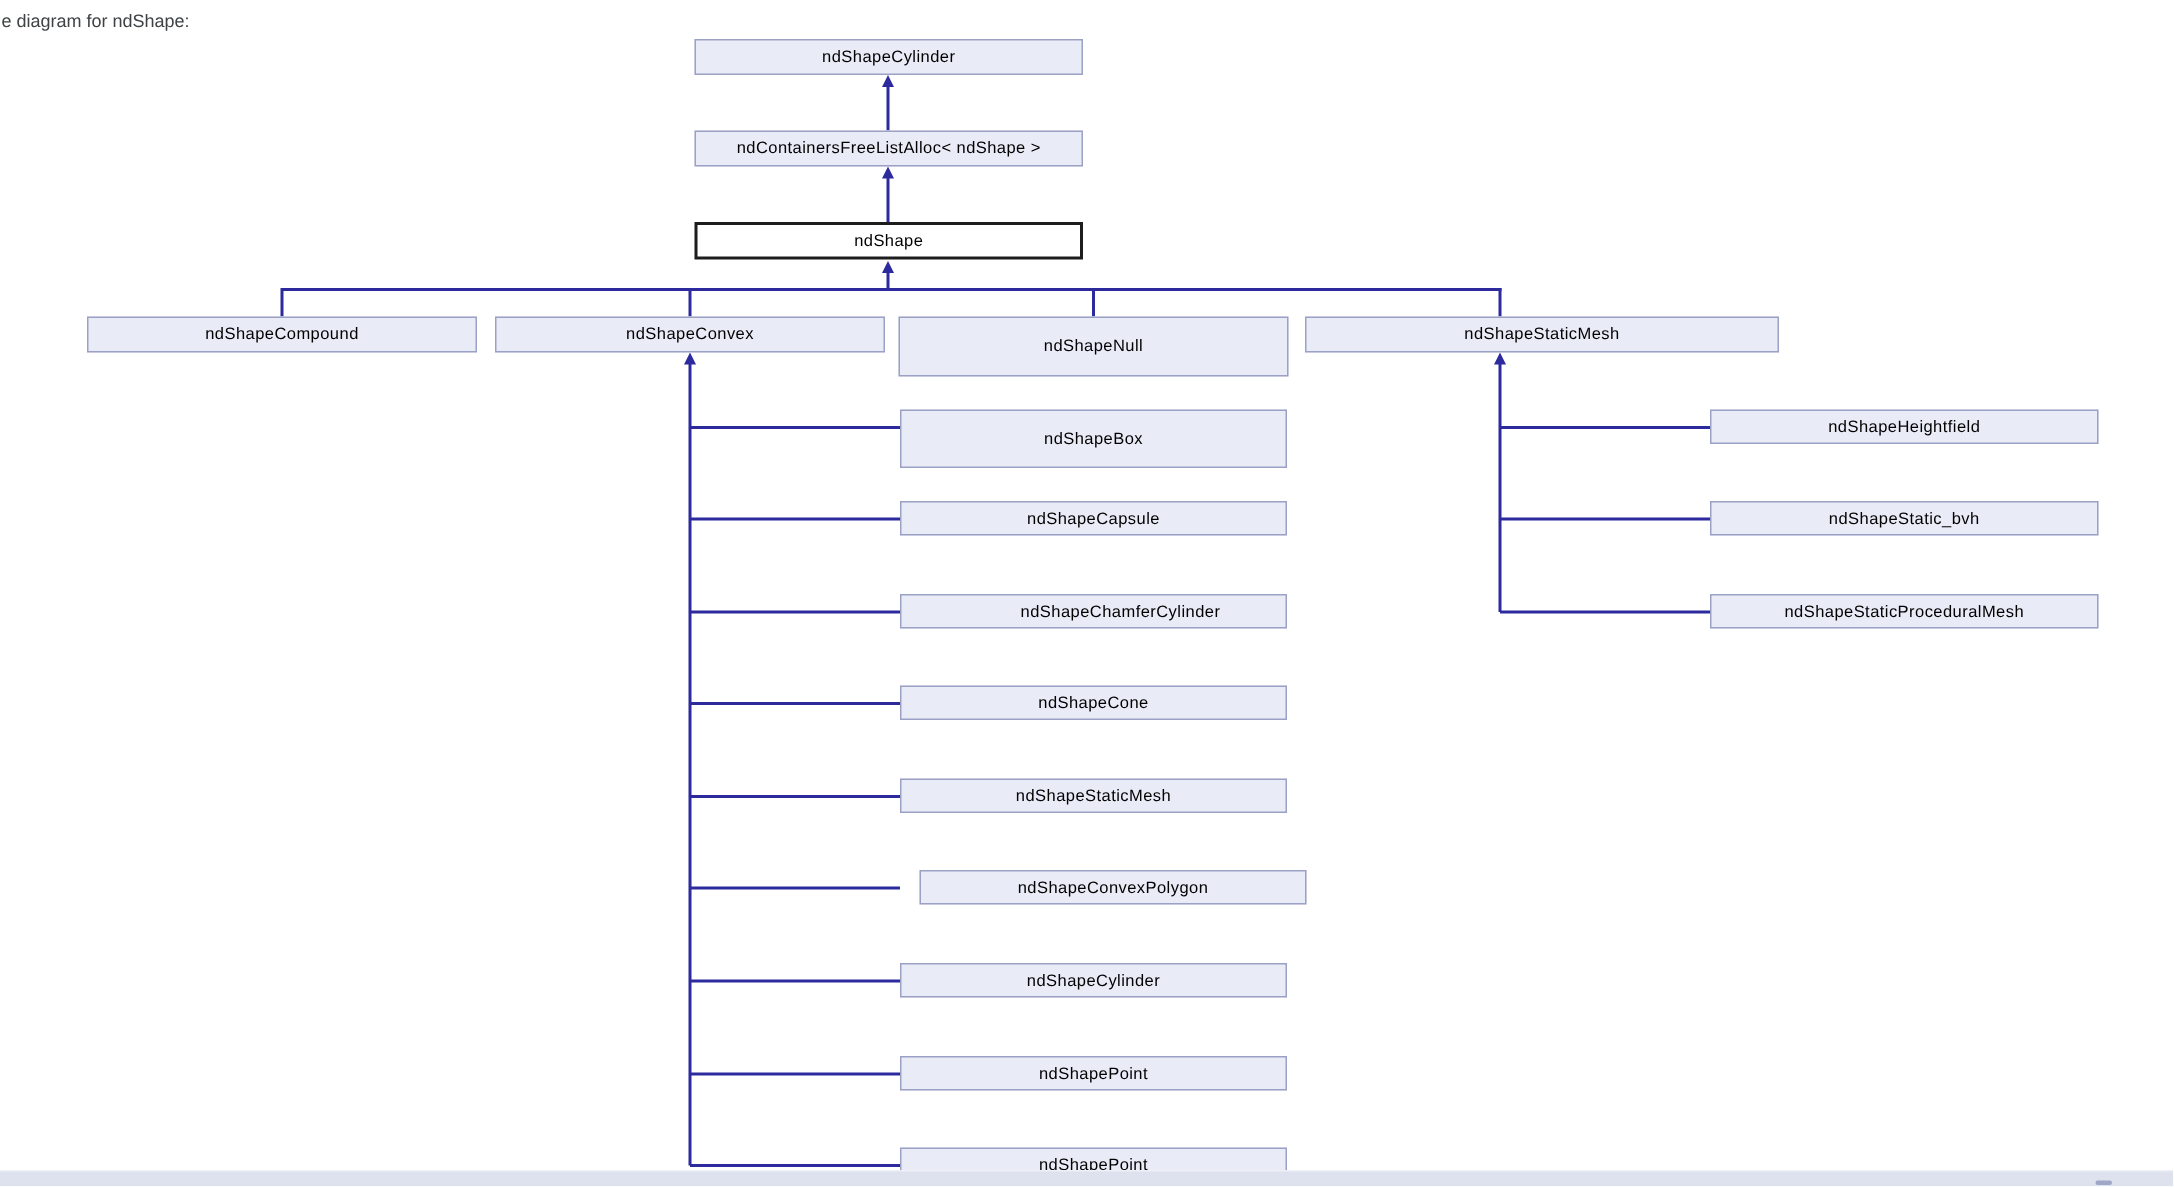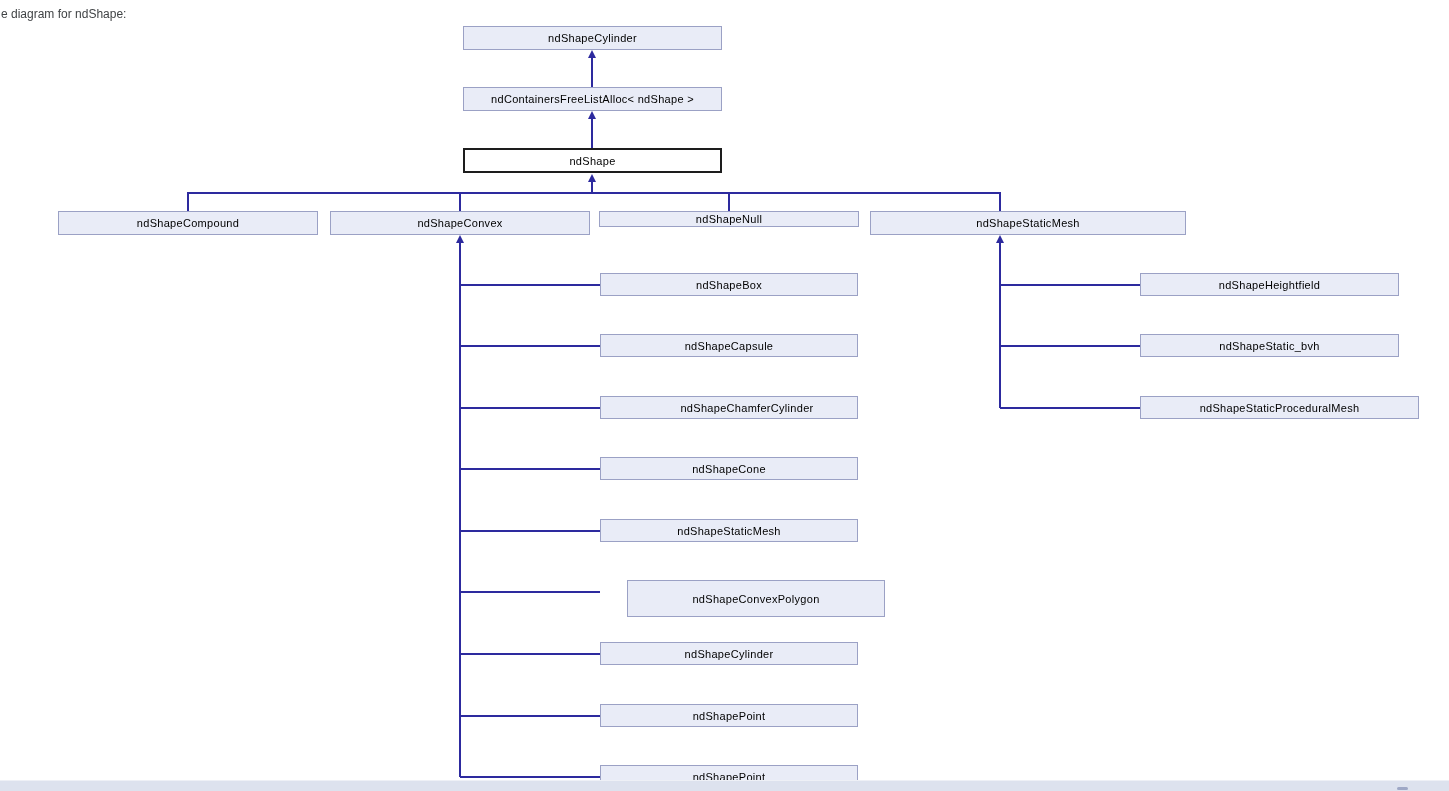--- a/index.html
+++ b/index.html
@@ -118,34 +118,34 @@
   <div class="hline" style="left:1000px; top:284px; width:140px;"></div>
   <div class="hline" style="left:1000px; top:345px; width:140px;"></div>
   <div class="hline" style="left:1000px; top:407px; width:140px;"></div>
 
   <div class="node" style="left:463px; top:26px; width:259px; height:24px;">ndShapeCylinder</div>
   <div class="node" style="left:463px; top:87px; width:259px; height:24px;">ndContainersFreeListAlloc&lt; ndShape &gt;</div>
   <div class="node current" style="left:463px; top:148px; width:259px; height:25px;">ndShape</div>
 
   <div class="node" style="left:58px; top:211px; width:260px; height:24px;text-align:right;">ndShapeCompound</div>
   <div class="node" style="left:330px; top:211px; width:260px; height:24px;">ndShapeConvex</div>
-  <div class="node" style="left:599px; top:211px; width:260px; height:16px;">ndShapeNull</div>
+  <div class="node" style="left:599px; top:211px; width:260px; height:40px;">ndShapeNull</div>
   <div class="node" style="left:870px; top:211px; width:316px; height:24px;">ndShapeStaticMesh</div>
 
-  <div class="node" style="left:600px; top:273px; width:258px; height:23px;">ndShapeBox</div>
+  <div class="node" style="left:600px; top:273px; width:258px; height:39px;">ndShapeBox</div>
   <div class="node" style="left:600px; top:334px; width:258px; height:23px;">ndShapeCapsule</div>
   <div class="node" style="left:600px; top:396px; width:258px; height:23px;padding-left:36px;">ndShapeChamferCylinder</div>
   <div class="node" style="left:600px; top:457px; width:258px; height:23px;">ndShapeCone</div>
   <div class="node" style="left:600px; top:519px; width:258px; height:23px;">ndShapeStaticMesh</div>
-  <div class="node" style="left:627px; top:580px; width:258px; height:37px;">ndShapeConvexPolygon</div>
+  <div class="node" style="left:613px; top:580px; width:258px; height:23px;">ndShapeConvexPolygon</div>
   <div class="node" style="left:600px; top:642px; width:258px; height:23px;">ndShapeCylinder</div>
   <div class="node" style="left:600px; top:704px; width:258px; height:23px;">ndShapePoint</div>
   <div class="node" style="left:600px; top:765px; width:258px; height:23px;">ndShapePoint</div>
 
   <div class="node" style="left:1140px; top:273px; width:259px; height:23px;">ndShapeHeightfield</div>
   <div class="node" style="left:1140px; top:334px; width:259px; height:23px;">ndShapeStatic_bvh</div>
-  <div class="node" style="left:1140px; top:396px; width:279px; height:23px;">ndShapeStaticProceduralMesh</div>
+  <div class="node" style="left:1140px; top:396px; width:259px; height:23px;">ndShapeStaticProceduralMesh</div>
 
   <div class="scrollbar">
     <div class="scrollbar-thumb"></div>
   </div>
 
 </div>
 
 </body></html>

